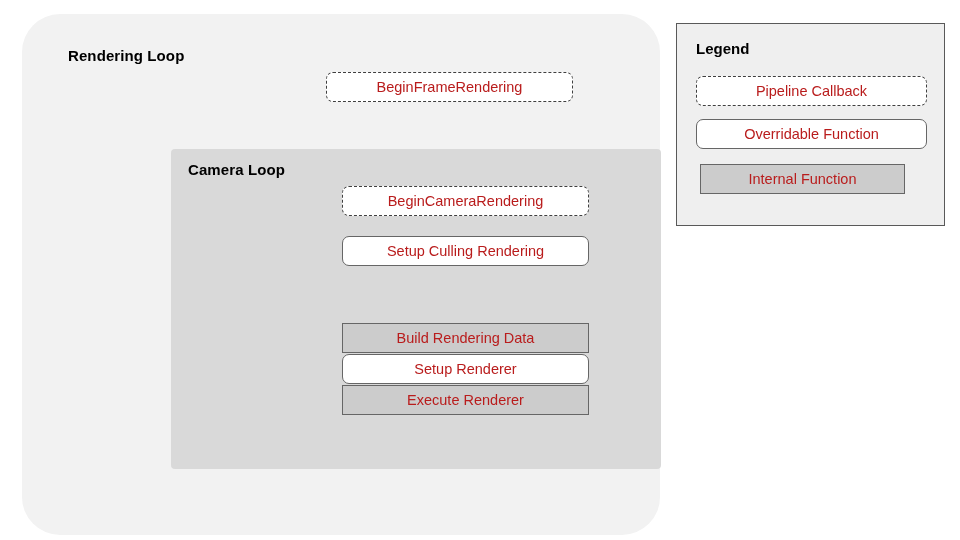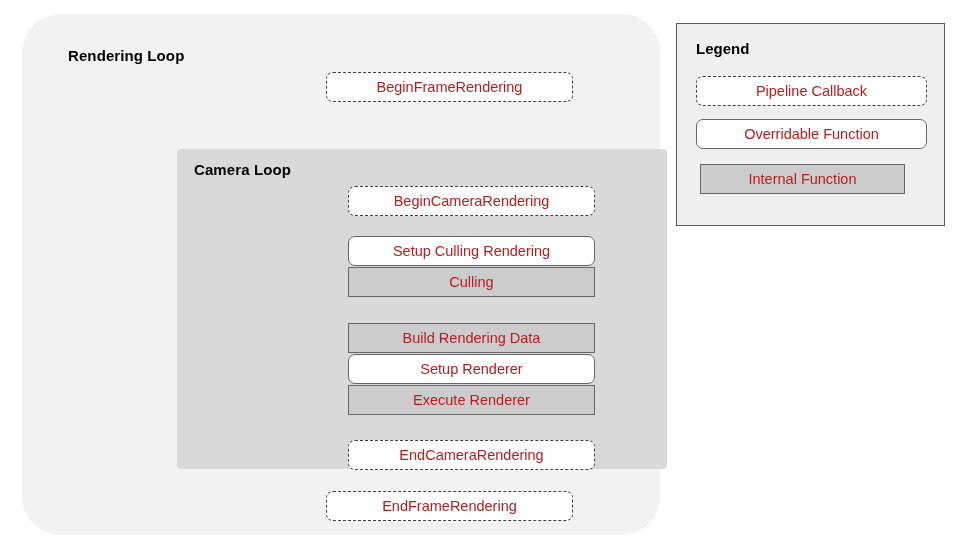--- a/index.html
+++ b/index.html
@@ -48,21 +48,21 @@
   }
 
   .rendering-loop > .loop-title {
     left: 46px;
     top: 33px;
   }
 
   
   .camera-loop {
     position: absolute;
-    left: 155px;
+    left: 149px;
     top: 135px;
     width: 490px;
     height: 320px;
     background: #d9d9d9;
     border-radius: 4px;
     box-sizing: border-box;
   }
 
   .camera-loop > .loop-title {
     left: 17px;
@@ -140,33 +140,30 @@
     <div class="node callback" style="left:304px; top:58px; width:247px; height:30px;">BeginFrameRendering</div>
 
     <div class="camera-loop">
 
       <div class="loop-title">Camera Loop</div>
 
       <div class="node callback" style="left:171px; top:37px; width:247px; height:30px;">BeginCameraRendering</div>
 
       <div class="node overridable" style="left:171px; top:87px; width:247px; height:30px;">Setup Culling Rendering</div>
 
-      <div class="node internal" style="left:171px; top:118px; width:247px; height:30px;">Culling</div>
 
       <div class="node internal" style="left:171px; top:174px; width:247px; height:30px;">Build Rendering Data</div>
 
       <div class="node overridable" style="left:171px; top:205px; width:247px; height:30px;">Setup Renderer</div>
 
       <div class="node internal" style="left:171px; top:236px; width:247px; height:30px;">Execute Renderer</div>
 
-      <div class="node callback" style="left:171px; top:291px; width:247px; height:30px;">EndCameraRendering</div>
 
     </div>
 
-    <div class="node callback" style="left:304px; top:477px; width:247px; height:30px;">EndFrameRendering</div>
 
   </div>
 
   <div class="legend-panel">
 
     <div class="legend-title">Legend</div>
 
     <div class="node callback" style="left:19px; top:52px; width:231px; height:30px;">Pipeline Callback</div>
 
     <div class="node overridable" style="left:19px; top:95px; width:231px; height:30px;">Overridable Function</div>

